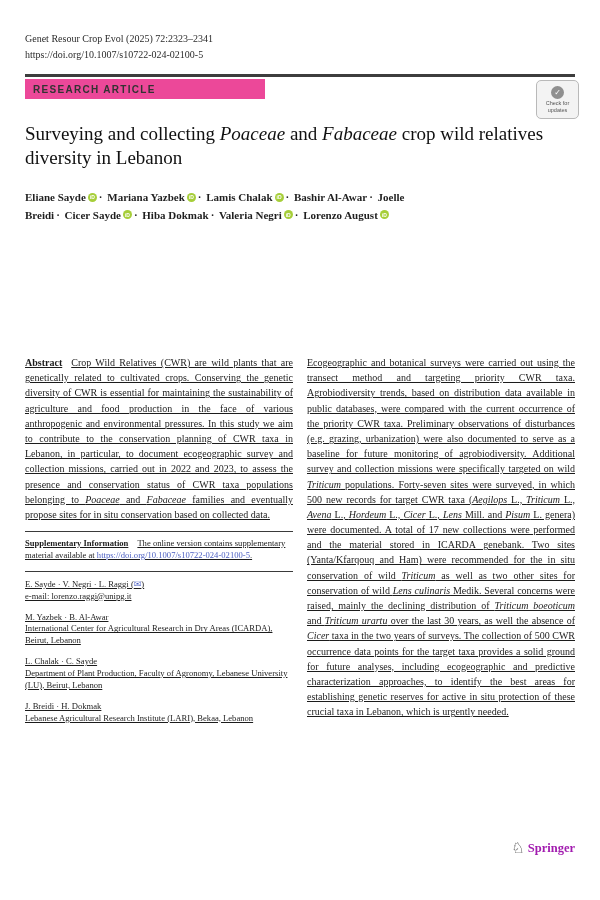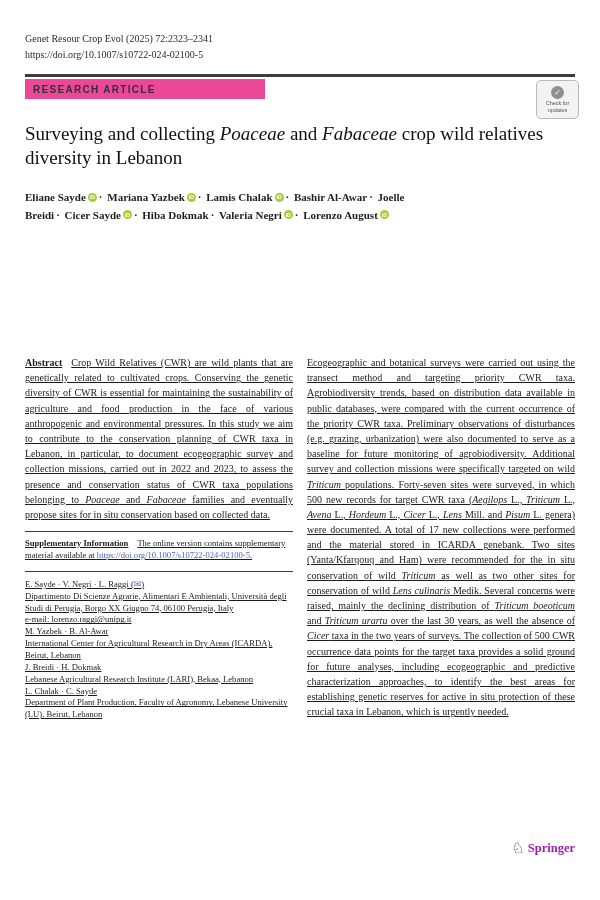--- a/index.html
+++ b/index.html
@@ -40,21 +40,21 @@
   .columns {position:absolute; top:355px; left:25px; width:550px; display:flex; gap:14px;text-decoration:underline;}
   .col {width:268px; font-size:10px; line-height:1.52; text-align:justify; color:#1c1c1c;}
   .col p {margin:0;}
   .it {font-style:italic;}
   .bd {font-weight:bold;}
   .abstract .bd, .suppl .bd {margin-right:9px;}
   .lnk {color:#4a5ec2; word-break:break-all;}
   .foot {font-size:8.6px; line-height:1.38; text-align:left;}
   .foot-rule {border:none; border-top:1.2px solid #3a3a3a; margin:9px 0 6px;}
   .suppl {text-align:left;}
-  .aff-block {}
+  .aff-block {margin-top:9px;}
   .aff-line {margin:0;}
   .inline-icon.envelope {color:#4a5ec2; font-size:9px;}
   .springer-footer {position:absolute; top:841px; right:25px; display:flex; align-items:center; gap:3px;}
   .springer-icon {font-size:15px; color:#1f1f1f; line-height:1;}
   .springer-text {font-size:12.5px; font-weight:bold; color:#a21caf;}
 </style>
 </head>
 <body>
 
 <div class="page">
@@ -96,34 +96,33 @@
   <div class="columns">
 
     <div class="col">
       <p class="abstract"><span class="bd">Abstract</span><span>Crop Wild Relatives (CWR) are wild plants that are genetically related to cultivated crops. Conserving the genetic diversity of CWR is essential for maintaining the sustainability of agriculture and food production in the face of various anthropogenic and environmental pressures. In this study we aim to contribute to the conservation planning of CWR taxa in Lebanon, in particular, to document ecogeographic survey and collection missions, carried out in 2022 and 2023, to assess the presence and conservation status of CWR taxa populations belonging to </span><span class="it">Poaceae</span><span> and </span><span class="it">Fabaceae</span><span> families and eventually propose sites for in situ conservation based on collected data.</span></p>
       <hr class="foot-rule">
       <p class="foot suppl"><span class="bd">Supplementary Information</span><span>The online version contains supplementary material available at </span><span class="lnk">https://doi.org/10.1007/s10722-024-02100-5</span><span>.</span></p>
       <hr class="foot-rule">
       <div class="foot">
         <div class="aff-block" style="margin-top:0">
           <p class="aff-line"><span>E. Sayde · V. Negri · L. Raggi (</span><span class="inline-icon envelope">✉</span><span>)</span></p>
-          <p class="aff-line"><span>Dipartimento Di Scienze Agrarie, Alimentari E Ambientali, Università degli Studi di Perugia, Borgo XX Giugno 74, 06100 Perugia, Italy</span></p>
           <p class="aff-line"><span>e-mail: lorenzo.raggi@unipg.it</span></p>
         </div>
         <div class="aff-block">
           <p class="aff-line"><span>M. Yazbek · B. Al-Awar</span></p>
           <p class="aff-line"><span>International Center for Agricultural Research in Dry Areas (ICARDA), Beirut, Lebanon</span></p>
         </div>
         <div class="aff-block">
+          <p class="aff-line"><span>L. Chalak · C. Sayde</span></p>
+          <p class="aff-line"><span>Department of Plant Production, Faculty of Agronomy, Lebanese University (LU), Beirut, Lebanon</span></p>
+        </div>
+        <div class="aff-block">
           <p class="aff-line"><span>J. Breidi · H. Dokmak</span></p>
           <p class="aff-line"><span>Lebanese Agricultural Research Institute (LARI), Bekaa, Lebanon</span></p>
-        </div>
-        <div class="aff-block">
-          <p class="aff-line"><span>L. Chalak · C. Sayde</span></p>
-          <p class="aff-line"><span>Department of Plant Production, Faculty of Agronomy, Lebanese University (LU), Beirut, Lebanon</span></p>
         </div>
       </div>
     </div>
 
     <div class="col">
       <p class="abstract"><span>Ecogeographic and botanical surveys were carried out using the transect method and targeting priority CWR taxa. Agrobiodiversity trends, based on distribution data available in public databases, were compared with the current occurrence of the priority CWR taxa. Preliminary observations of disturbances (e.g. grazing, urbanization) were also documented to serve as a baseline for future monitoring of agrobiodiversity. Additional survey and collection missions were specifically targeted on wild </span><span class="it">Triticum</span><span> populations. Forty-seven sites were surveyed, in which 500 new records for target CWR taxa (</span><span class="it">Aegilops</span><span> L., </span><span class="it">Triticum</span><span> L., </span><span class="it">Avena</span><span> L., </span><span class="it">Hordeum</span><span> L., </span><span class="it">Cicer</span><span> L., </span><span class="it">Lens</span><span> Mill. and </span><span class="it">Pisum</span><span> L. genera) were documented. A total of 17 new collections were performed and the material stored in ICARDA genebank. Two sites (Yanta/Kfarqouq and Ham) were recommended for the in situ conservation of wild </span><span class="it">Triticum</span><span> as well as two other sites for conservation of wild </span><span class="it">Lens culinaris</span><span> Medik. Several concerns were raised, mainly the declining distribution of </span><span class="it">Triticum boeoticum</span><span> and </span><span class="it">Triticum urartu</span><span> over the last 30 years, as well the absence of </span><span class="it">Cicer</span><span> taxa in the two years of surveys. The collection of 500 CWR occurrence data points for the target taxa provides a solid ground for future analyses, including ecogeographic and predictive characterization approaches, to identify the best areas for establishing genetic reserves for active in situ protection of these crucial taxa in Lebanon, which is urgently needed.</span></p>
     </div>
 
   </div>
 

